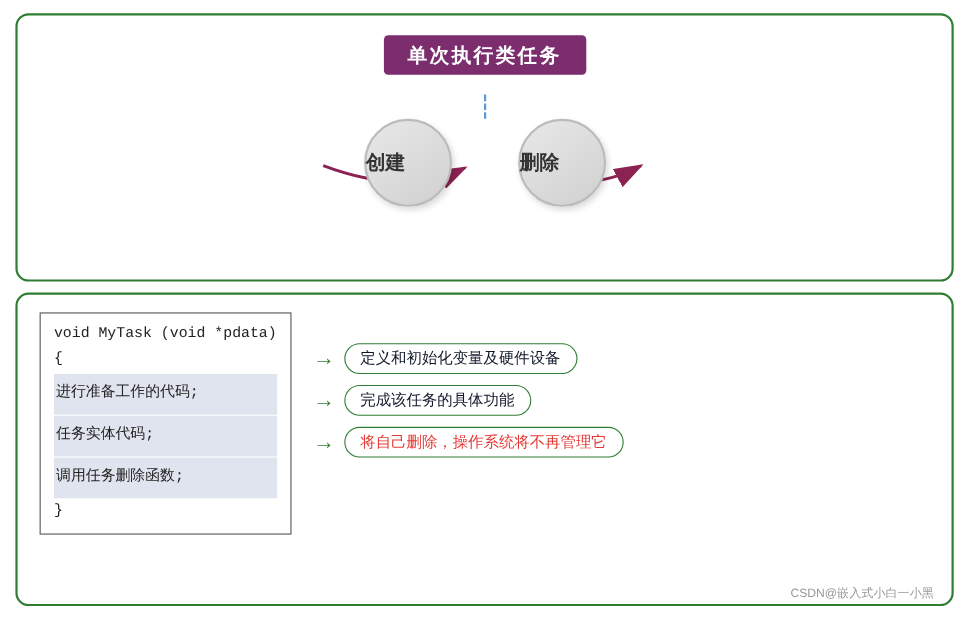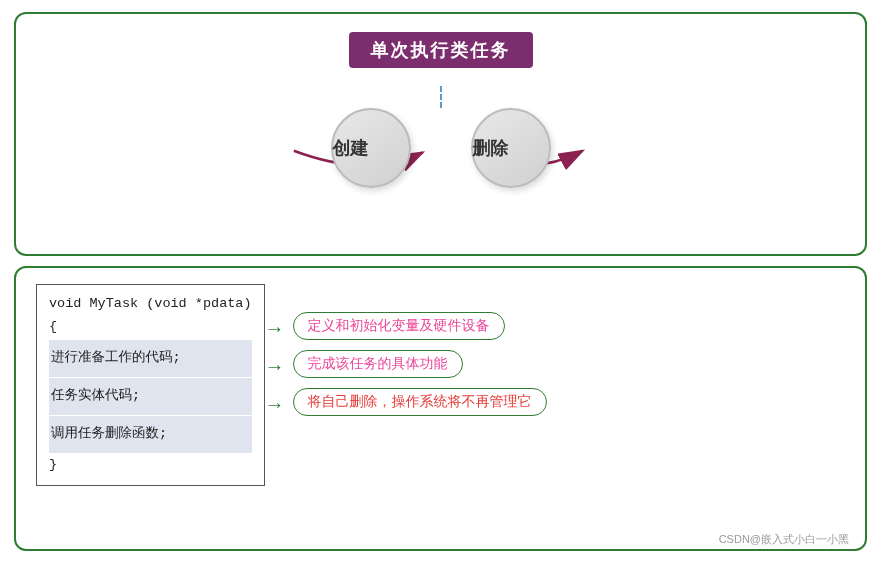--- a/index.html
+++ b/index.html
@@ -86,20 +86,21 @@
 
     
     .bottom-section {
       border: 2.5px solid #2e7d32;
       border-radius: 12px;
       background: #fff;
       padding: 16px 20px 12px;
       display: flex;
       flex-direction: row;
       align-items: flex-start;
+      gap: 20px;
       flex: 1;
       position: relative;
     }
 
     .code-box {
       border: 1.5px solid #555;
       background: #fff;
       padding: 8px 12px;
       min-width: 220px;
       font-family: 'Courier New', Consolas, monospace;
@@ -143,21 +144,21 @@
       color: #2e7d32;
       font-size: 20px;
       flex-shrink: 0;
     }
 
     .annotation-box {
       border: 1.5px solid #2e7d32;
       border-radius: 14px;
       padding: 4px 14px;
       font-size: 14px;
-      color: #ec4899;
+      color: #0f172a;
     }
 
     .annotation-box.red-text {
       color: #e53935;
     }
 
     
     .watermark {
       position: absolute;
       bottom: 2px;

